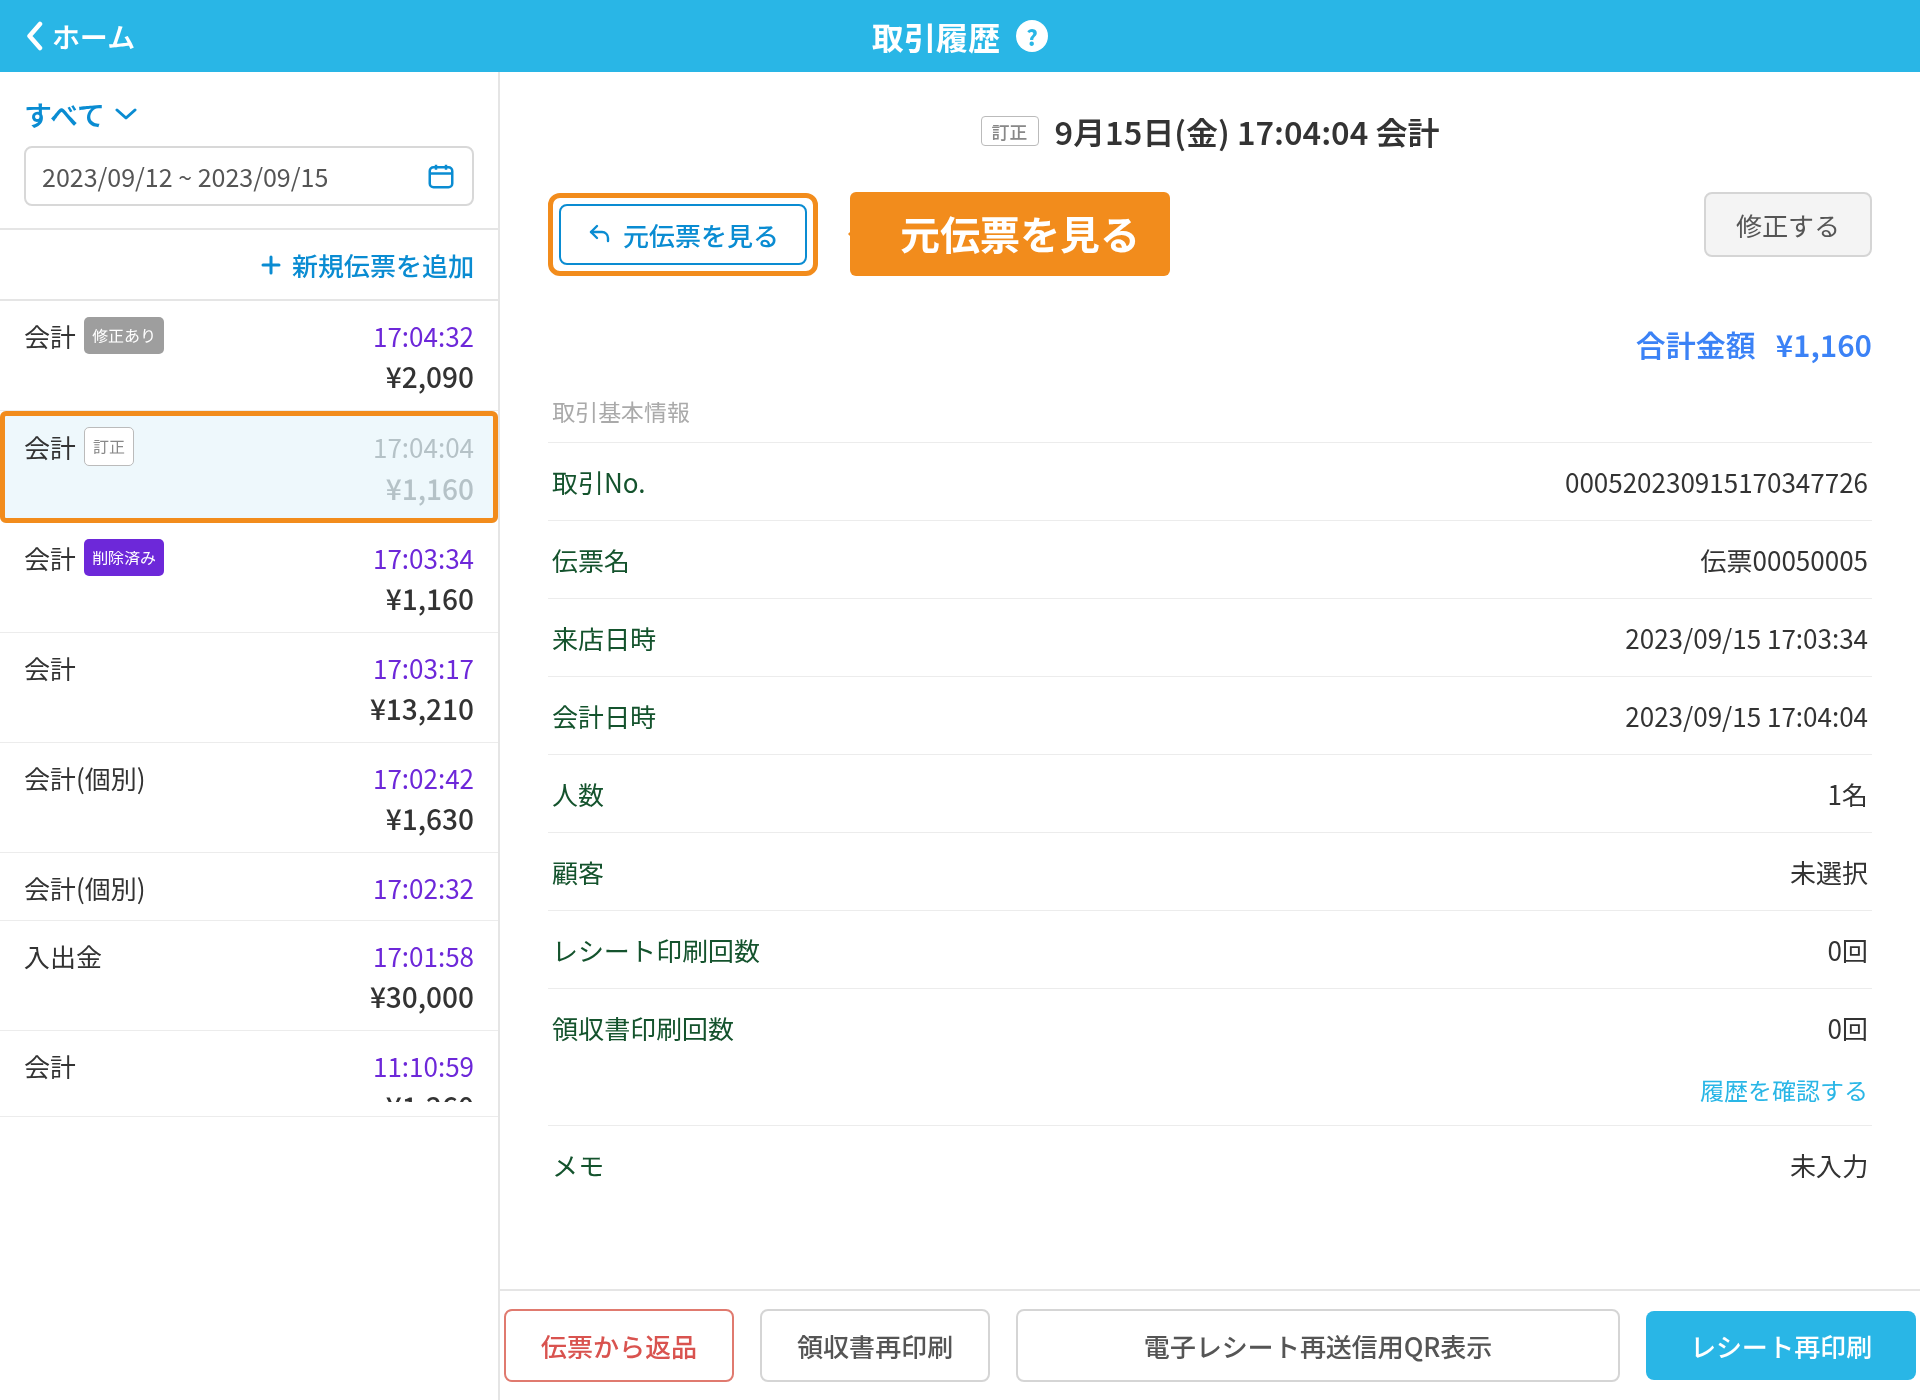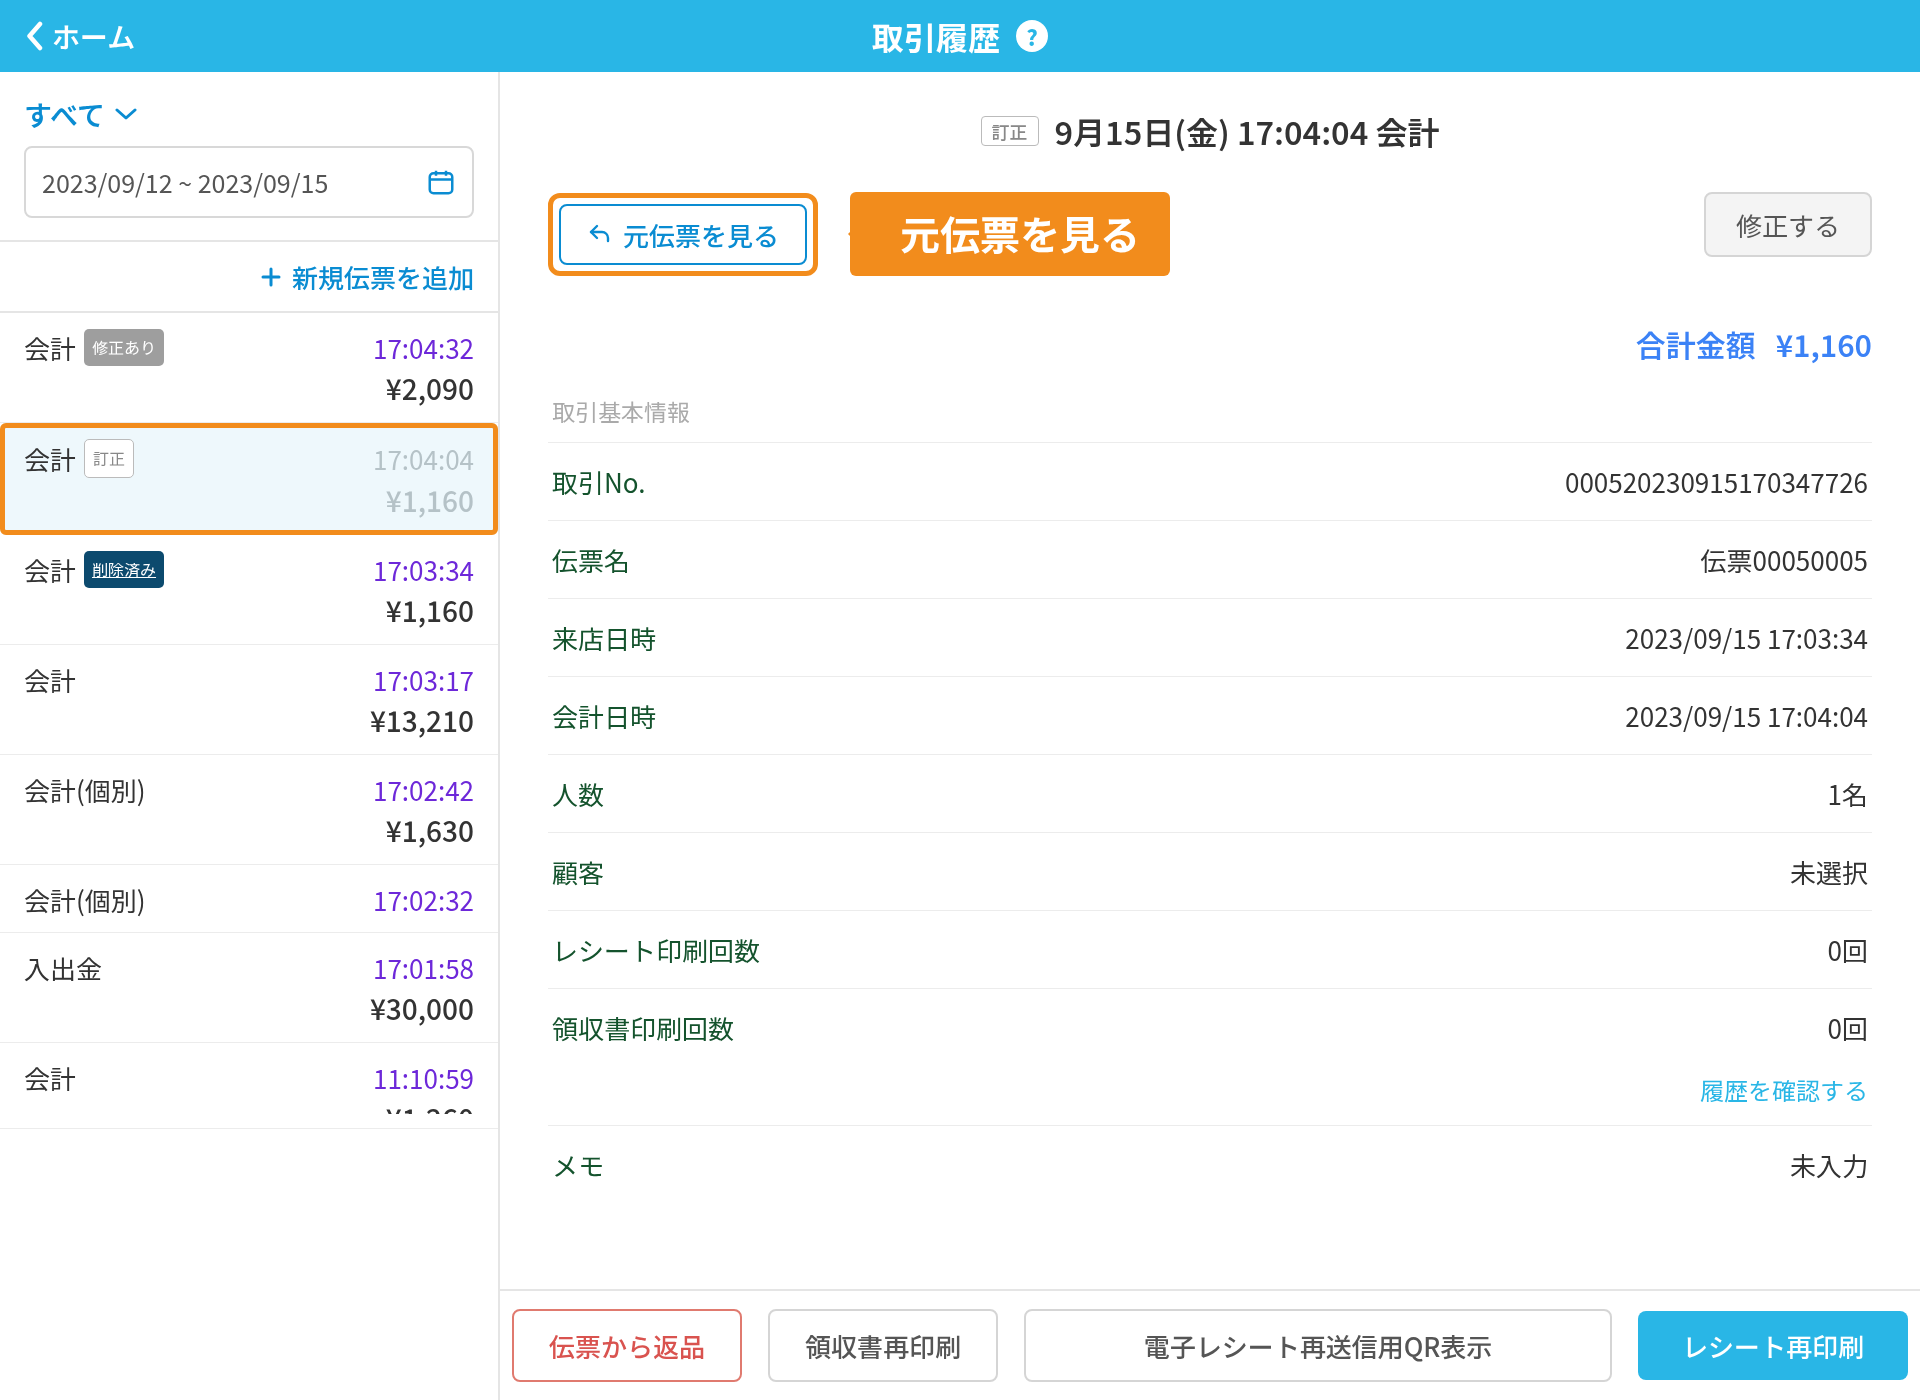--- a/index.html
+++ b/index.html
@@ -8,32 +8,32 @@
   .back { display:flex; align-items:center; gap:8px; padding-left:24px; cursor:pointer; font-size:28px; font-weight:600; }
   .back svg { width:20px; height:30px; }
   .title-wrap { position:absolute; left:50%; transform:translateX(-50%); display:flex; align-items:center; gap:16px; font-size:32px; font-weight:700; }
   .help-icon { width:32px; height:32px; border-radius:50%; background:#fff; color:#29b6e6; display:flex; align-items:center; justify-content:center; font-weight:800; font-size:22px; }
   .layout { display:flex; height:calc(1400px - 72px); }
   .sidebar { width:500px; border-right:2px solid #e5e5e5; display:flex; flex-direction:column; background:#fff; overflow:hidden;}
   .filter-block { padding:22px 24px 12px 24px; }
   .filter-label { color:#0a8cd2; font-size:28px; font-weight:600; display:inline-flex; align-items:center; gap:10px; cursor:pointer; }
   .filter-label svg { width:22px; height:14px; }
   .date-row { padding:0 24px 22px 24px; }
-  .date-box { border:2px solid #d8d8d8; border-radius:8px; height:72px; display:flex; align-items:center; justify-content:space-between; padding:0 16px; color:#555; font-size:25px; cursor:pointer;}
+  .date-box { border:2px solid #d8d8d8; border-radius:8px; height:60px; display:flex; align-items:center; justify-content:space-between; padding:0 16px; color:#555; font-size:25px; cursor:pointer;}
   .date-box svg { width:30px; height:30px; color:#0a8cd2; }
   .side-divider { height:2px; background:#e5e5e5; }
   .add-row { text-align:right; padding:16px 24px; color:#0a8cd2; font-size:26px; font-weight:500; display:flex; justify-content:flex-end; align-items:center; gap:10px; cursor:pointer; }
   .add-row svg { width:22px; height:22px; }
   .tx-item { border-bottom:1.5px solid #ececec; padding:16px 24px 14px 24px; position:relative; cursor:pointer;}
   .tx-row1 { display:flex; justify-content:space-between; align-items:center; }
   .tx-kind { display:flex; align-items:center; gap:8px; font-size:26px; color:#333; }
   .tag { font-size:16px; padding:8px 8px; border-radius:5px; display:inline-block; line-height:1.3; }
   .tag.gray { background:#9e9e9e; color:#fff; }
   .tag.outline { border:1.5px solid #bbb; color:#888; background:#fff; }
-  .tag.red { background:#0c4a6e; color:#fff;text-decoration:underline; }
+  .tag.red { background:#6d28d9; color:#fff; }
   .tx-time { font-size:26px; color:#6d28d9; }
   .tx-amt { text-align:right; font-size:28px; font-weight:500; color:#333; margin-top:2px; }
   .tx-item.selected { background:#eef8fc; outline:5px solid #f28c1c; outline-offset:-5px; border-radius:6px; }
   .tx-item.selected .tx-time, .tx-item.selected .tx-amt { color:#b5c2c7; }
   .tx-item.cut .tx-amt { height:16px; overflow:hidden;}
   .main { flex:1; position:relative; display:flex; flex-direction:column; padding:36px 48px 0 48px; overflow:hidden; min-width:0;}
   .hdr { text-align:center; font-size:32px; font-weight:600; color:#333; display:flex; justify-content:center; align-items:center; gap:16px; }
   .hdr .corr { border:1.5px solid #bbb; color:#888; font-size:18px; padding:1px 10px; border-radius:4px; font-weight:500;}
   .btn-row { display:flex; justify-content:space-between; align-items:flex-start; margin-top:38px; position:relative;}
   .group-left { display:flex; align-items:center; gap:32px; }
@@ -43,21 +43,21 @@
   .callout { background:#f28c1c; color:#fff; font-size:40px; font-weight:700; padding:12px 30px 14px 50px; border-radius:6px; position:relative; }
   .callout::before { content:""; position:absolute; left:-22px; top:50%; transform:translateY(-50%); border:20px solid transparent; border-right-color:#f28c1c; width:0; height:0; }
   .edit-btn { border:2px solid #d5d5d5; background:#f4f4f4; color:#555; border-radius:8px; padding:12px 30px; font-size:26px; cursor:pointer; }
   .total-line { text-align:right; font-size:30px; font-weight:600; color:#3b82f6; margin-top:46px; display:flex; justify-content:flex-end; gap:20px;}
   .sect-title { color:#aaa; font-size:23px; margin-top:28px; padding:0 4px 14px 4px; }
   .info-row { display:flex; justify-content:space-between; align-items:center; padding:20px 4px; border-top:1.5px solid #ececec; font-size:26px; color:#333; }
   .info-row .k { color:#14532d; }
   .info-row .v { color:#333; }
   .history-link { text-align:right; padding:6px 4px 0 4px; }
   .history-link a { color:#29b6e6; font-size:24px; text-decoration:none; cursor:pointer;}
-  .footer { position:absolute; left:0; right:0; bottom:0; background:#fff; border-top:2px solid #e5e5e5; padding:18px 12px; display:flex; gap:26px; align-items:center; }
+  .footer { position:absolute; left:0; right:0; bottom:0; background:#fff; border-top:2px solid #e5e5e5; padding:18px 4px; display:flex; gap:26px; align-items:center; }
   .footer .fbtn { flex:0 0 auto; border-radius:8px; padding:16px 28px; font-size:26px; font-weight:500; cursor:pointer; text-align:center; white-space:nowrap;}
   .fbtn.return  { border:2px solid #e07a6f; color:#d9534f; background:#fff; flex:0 0 auto; min-width:230px;}
   .fbtn.qr      { border:2px solid #d5d5d5; color:#555; background:#fff; flex:1 1 auto; }
   .fbtn.receipt { border:2px solid #d5d5d5; color:#555; background:#fff; flex:0 0 auto; min-width:230px;}
   .fbtn.reprint { border:none; background:#29b6e6; color:#fff; flex:0 0 auto; min-width:270px;}
   .scroll-area { flex:1; overflow:hidden; }
 </style>
 </head>
 <body>
 

